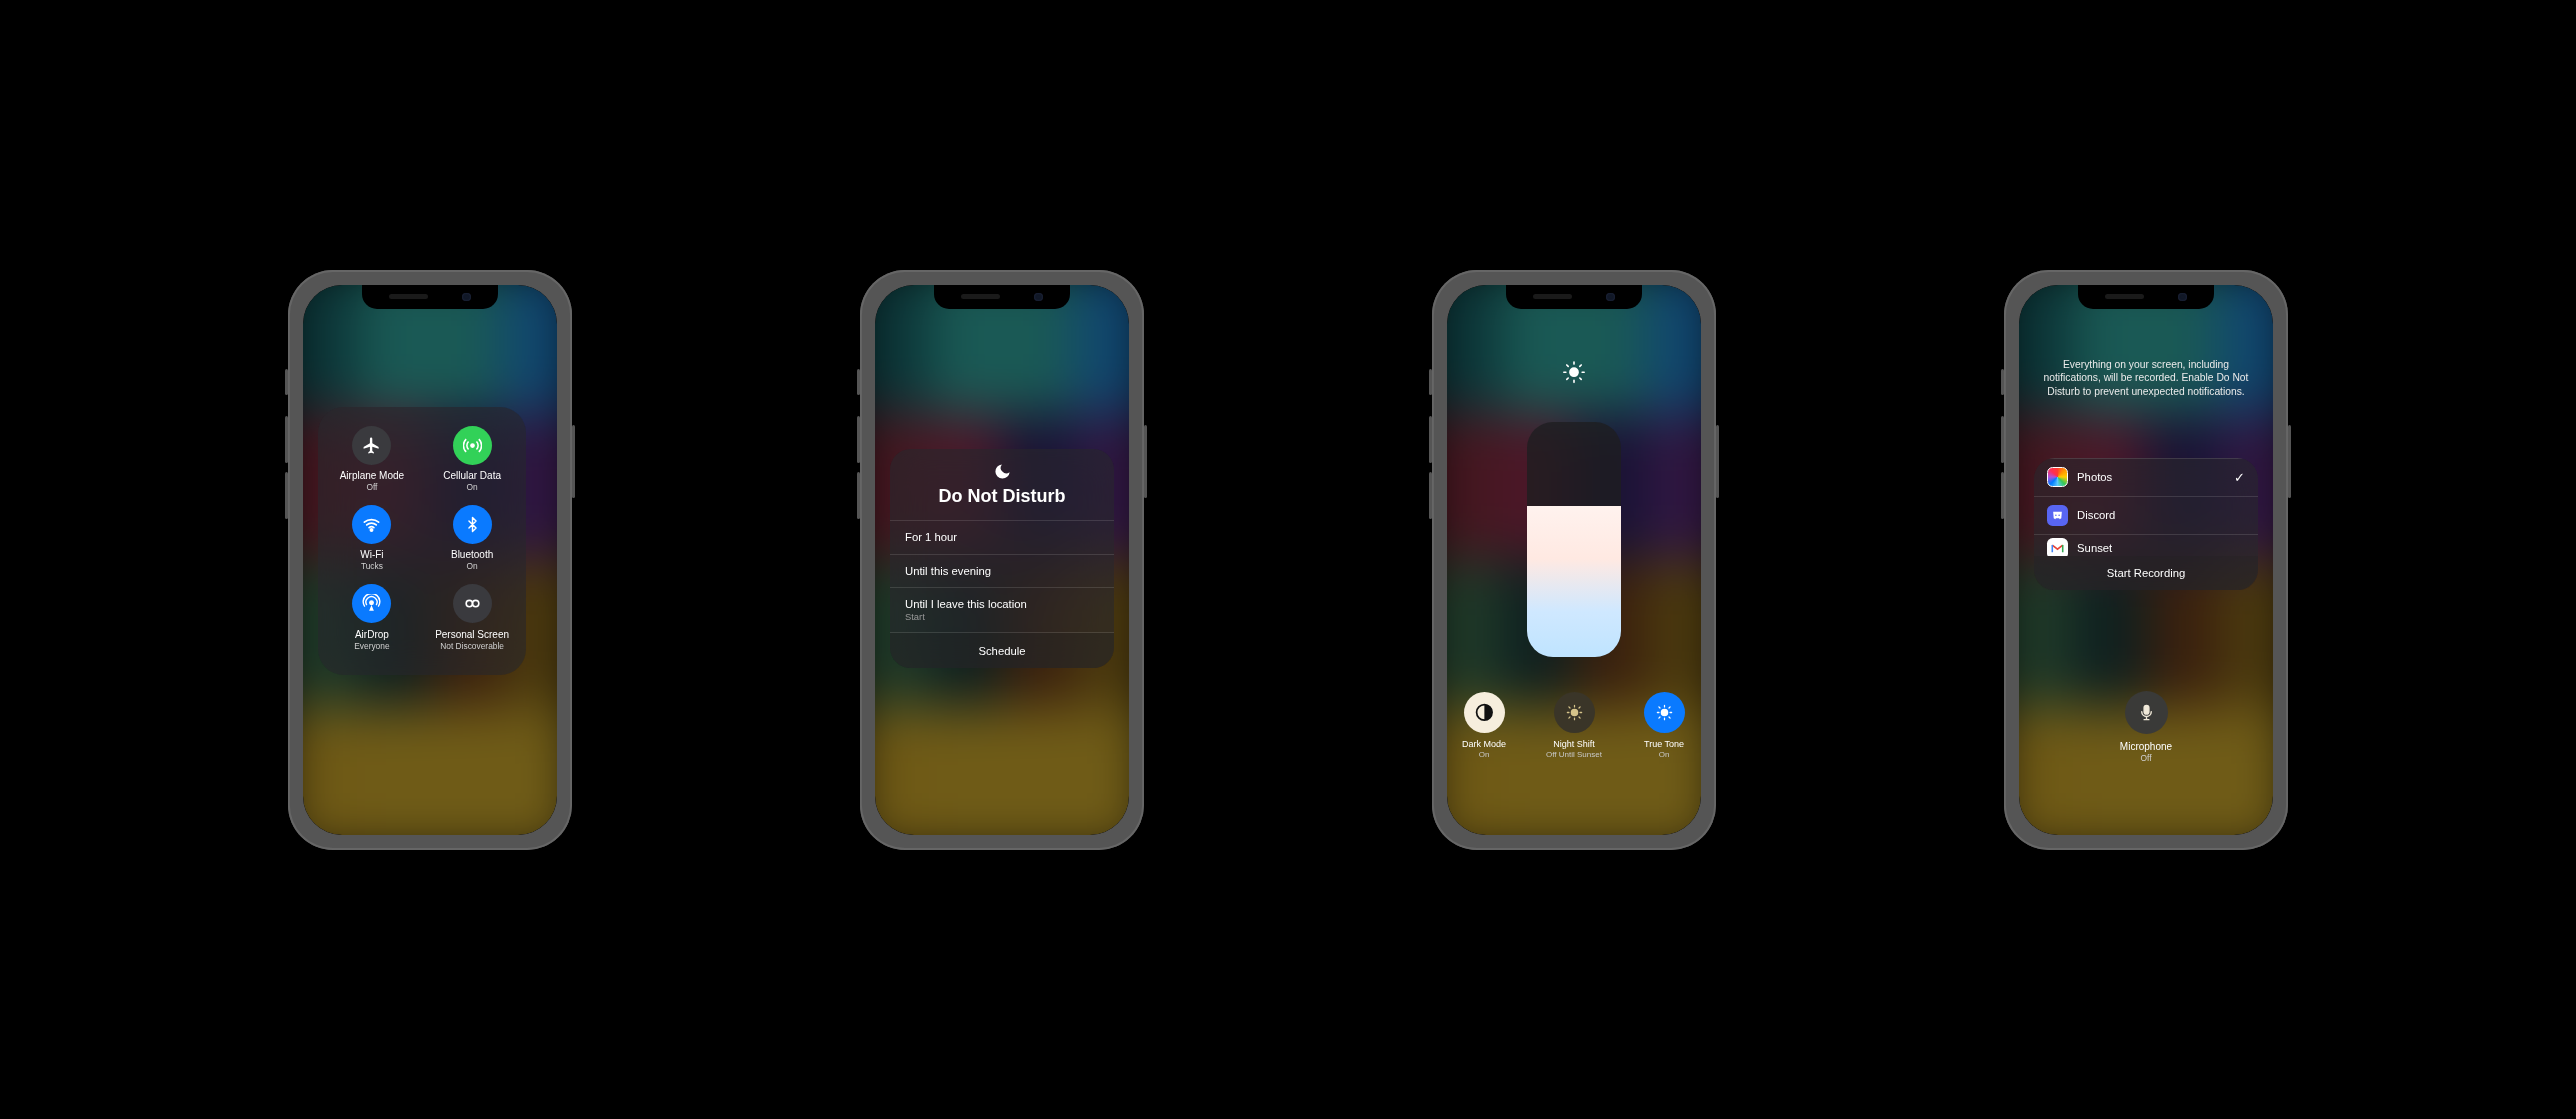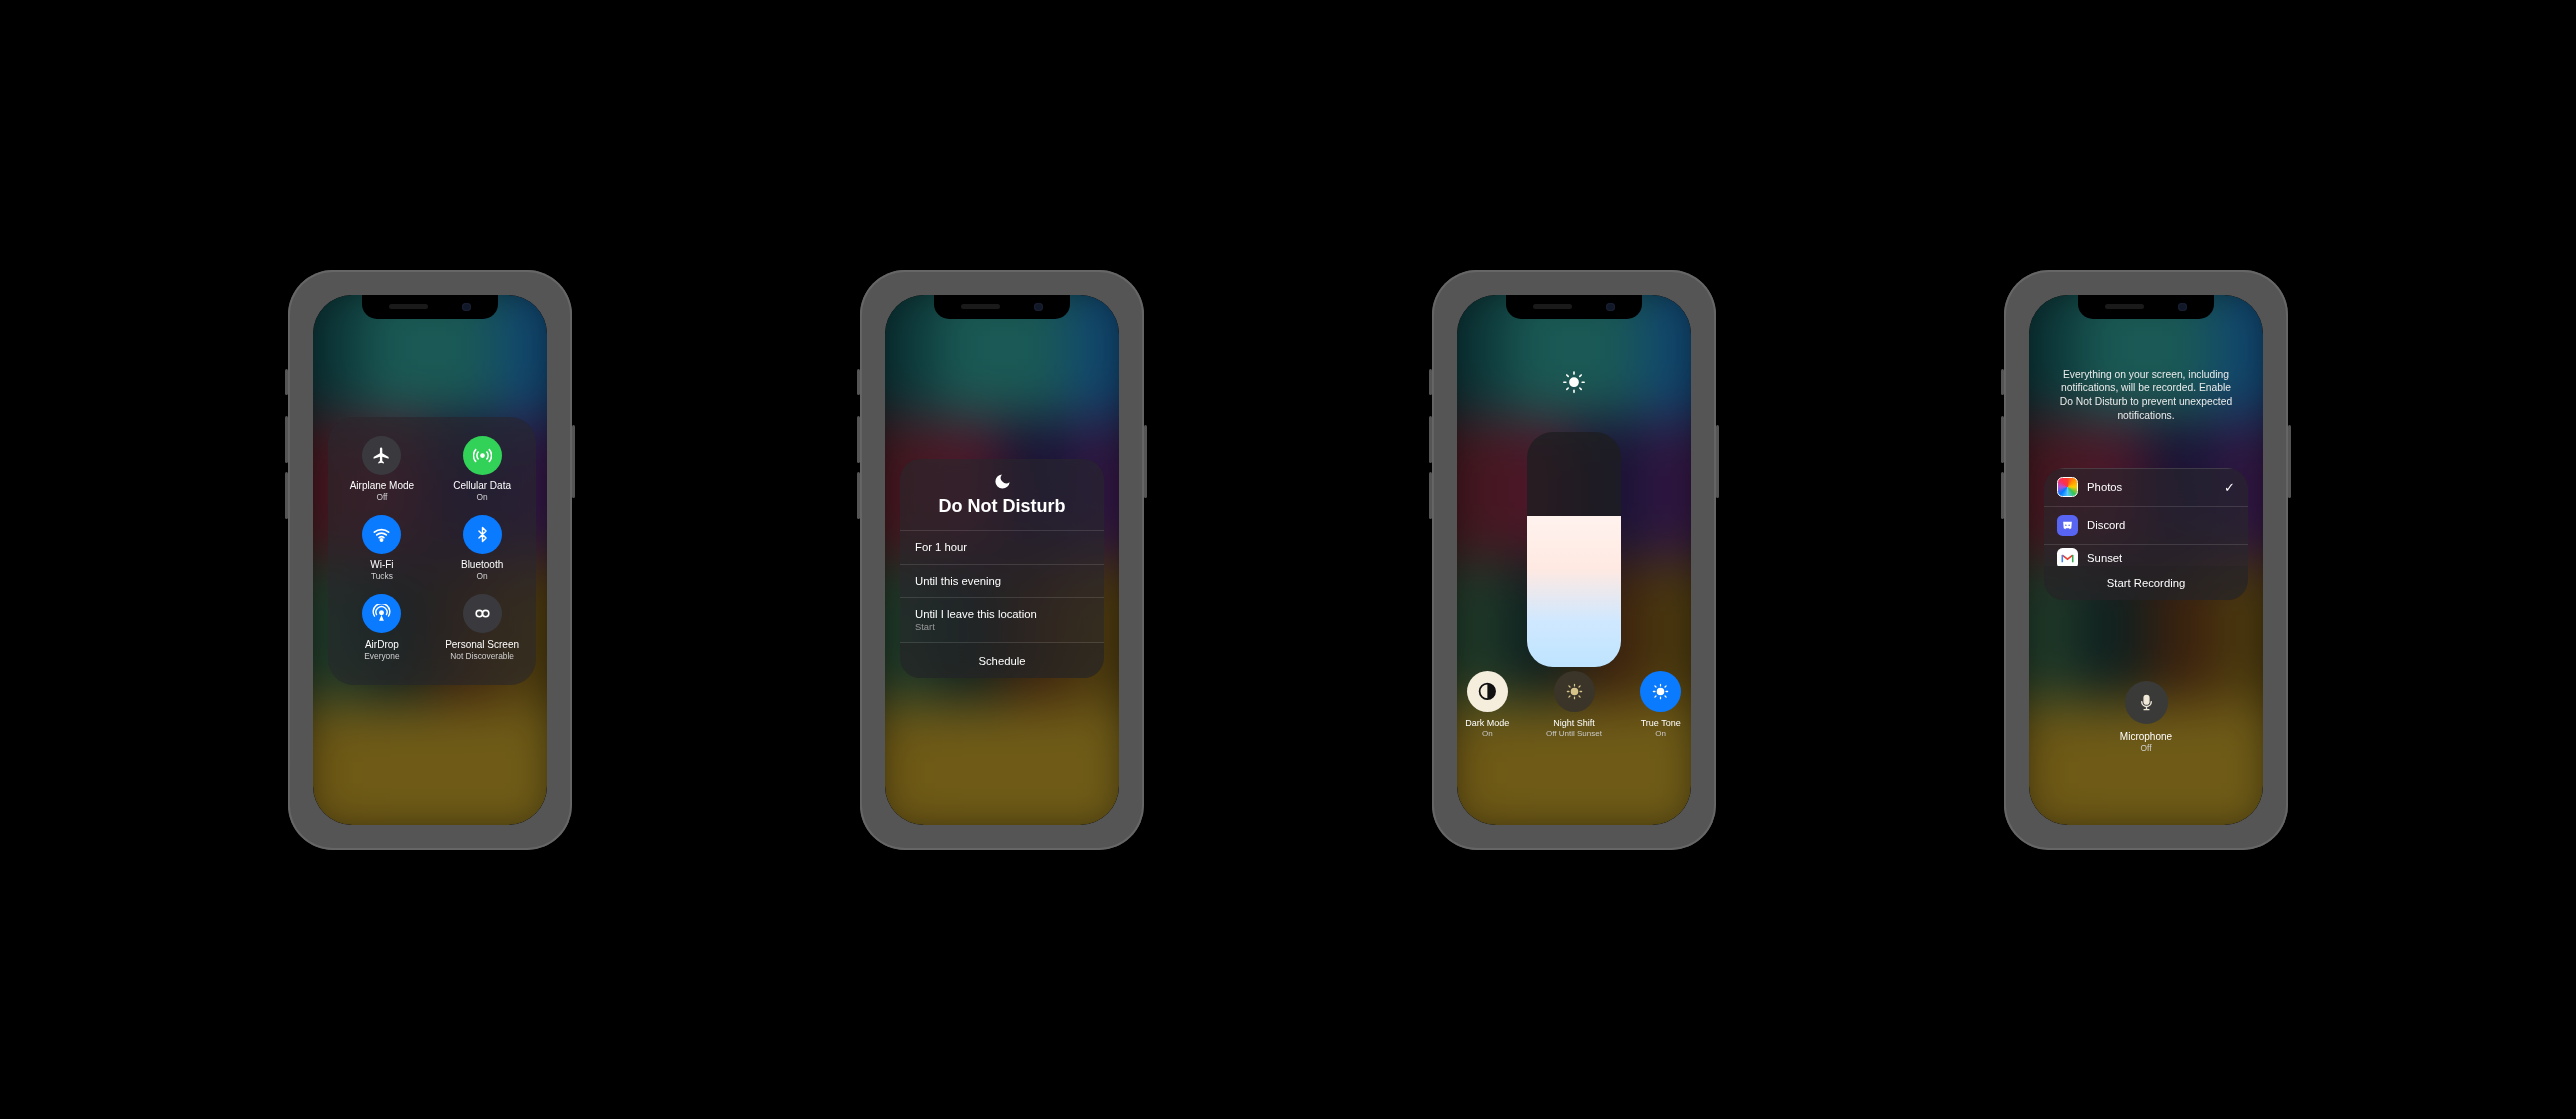--- a/index.html
+++ b/index.html
@@ -1,20 +1,20 @@
 <!DOCTYPE html>
 <html style="font-size:15px"><head>
 <meta charset="utf-8">
 <style>
   * { box-sizing: border-box; margin: 0; padding: 0; font-family: -apple-system, "Helvetica Neue", Helvetica, Arial, sans-serif; }
   body { background: #000; width: 2576px; height: 1119px; display: flex; align-items: center; justify-content: space-evenly; }
   .phone {
     width: 284px; height: 580px; border-radius: 45px; position: relative;
     background: #555; box-shadow: inset 0 0 0 1.9px #666;
-    padding: 25px;
+    padding: 15px;
   }
   .side-btn { position: absolute; background:#555; border-radius:1.9px; }
   .sb-l1 { left:-2.8px; top:99px; width:2.8px; height:26px; }
   .sb-l2 { left:-2.8px; top:146px; width:2.8px; height:47px; }
   .sb-l3 { left:-2.8px; top:202px; width:2.8px; height:47px; }
   .sb-r  { right:-2.8px; top:155px; width:2.8px; height:73px; }
   .bezel {
     width: 100%; height: 100%; border-radius: 39px; background: #000; position: relative; overflow: hidden;
   }
   .notch {
@@ -62,21 +62,21 @@
   .dnd-panel { position:absolute; top:164px; left:15px; right:15px; border-radius:20.7px; overflow:hidden; }
   .dnd-head { text-align:center; padding:13px 0 13px 0; }
   .dnd-row { padding:10.3px 15px; font-size:11.3px; cursor:pointer; }
   .dnd-schedule { text-align:center; padding:11.3px 0; font-size:11.3px; background: rgba(30,30,32,0.25); }
   .dnd-moon { width:19px; height:19px; margin:0 auto 5.6px auto; }
 
   
   .ph3 .sun { position:absolute; top:75px; left:50%; transform:translateX(-50%); }
   .bright-track { position:absolute; top:137px; left:50%; transform:translateX(-50%); width:94px; height:235px; border-radius:26px; overflow:hidden; background: rgba(30,30,32,0.78); }
   .bright-fill { position:absolute; left:0; right:0; bottom:0; background:linear-gradient(180deg,#fff2ee 0%, #ffe9e2 35%, #cfe8ff 70%, #bfe4ff 100%); }
-  .ph3-row { position:absolute; bottom:87px; left:0; right:0; display:flex; justify-content:center; gap:26px; }
+  .ph3-row { position:absolute; bottom:76px; left:0; right:0; display:flex; justify-content:center; gap:26px; }
   .ph3-tile { width:64px; display:flex; flex-direction:column; align-items:center; }
   .ph3-btn { width:41px; height:41px; border-radius:50%; display:flex; align-items:center; justify-content:center; }
   .c-cream { background:#f6eedd; }
   .c-darkb { background:#3a3528; }
   .c-blue2 { background:#0a7aff; }
   .ph3-lbl { font-size:9px; text-align:center; margin-top:6.6px; line-height:1.15; }
   .ph3-sub { font-size:8px; color:#c8c8c8; text-align:center; }
 
   
   .sr-desc { position:absolute; top:73px; left:24.4px; right:24.4px; font-size:10.3px; text-align:center; color:#eaeaea; line-height:1.35; }

